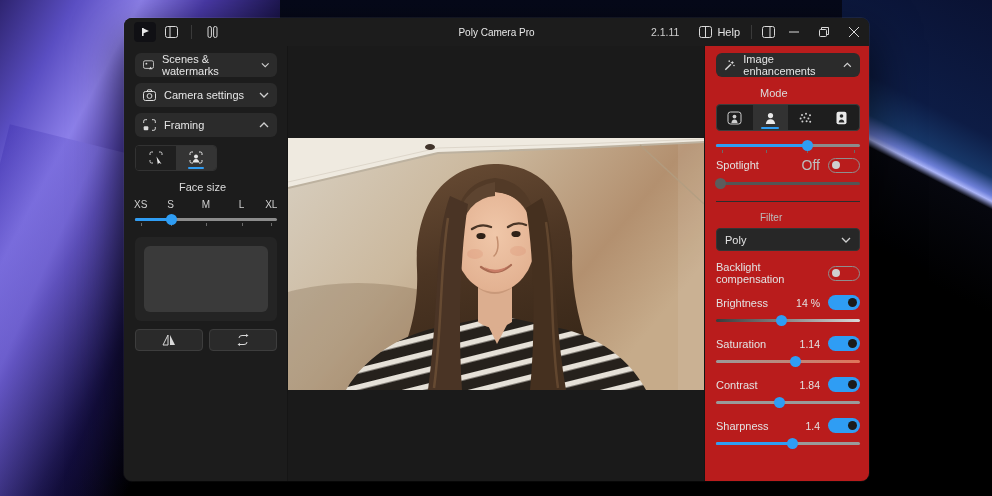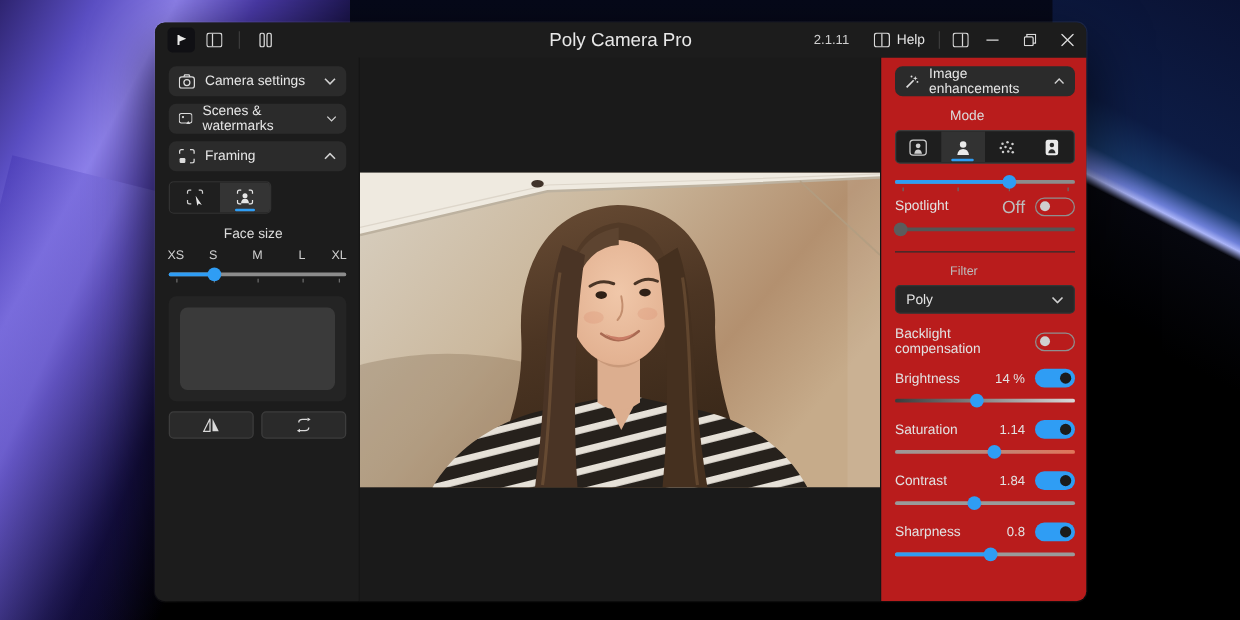--- a/index.html
+++ b/index.html
@@ -30,21 +30,21 @@
     background:#1c1c1c; border-radius:8px; overflow:hidden;
     box-shadow:0 20px 50px rgba(0,0,0,.75), 0 0 0 1px rgba(255,255,255,.07);
     display:flex; flex-direction:column;
   }
   
   .titlebar { height:28px; flex:0 0 28px; display:flex; align-items:center; position:relative; background:#1c1c1c; }
   .tb-left { display:flex; align-items:center; gap:4px; padding-left:10px; }
   .tb-icon { width:22px; height:20px; display:flex; align-items:center; justify-content:center; border-radius:4px; }
   .tb-icon.logo { background:#101014; }
   .tb-divider { width:1px; height:14px; background:#3a3a3a; margin:0 5px; }
-  .tb-title { position:absolute; left:0; right:0; text-align:center; font-size:15px; color:#e8e8e8; pointer-events:none; }
+  .tb-title { position:absolute; left:0; right:0; text-align:center; font-size:10px; color:#e8e8e8; pointer-events:none; }
   .tb-right { margin-left:auto; display:flex; align-items:center; height:100%; }
   .tb-version { font-size:10.5px; color:#cfcfcf; margin-right:14px;text-align:right; }
   .tb-help { display:flex; align-items:center; gap:5px; font-size:11px; color:#e4e4e4; padding:0 6px; height:20px; border-radius:4px; }
   .win-btn { width:30px; height:28px; display:flex; align-items:center; justify-content:center; color:#d9d9d9; }
   svg.ic { display:block; }
   
   .content { flex:1; display:flex; min-height:0; }
   .left-panel  { width:163px; flex:0 0 163px; background:#1c1c1c; padding:7px 10px 9px 11px; }
   .stage { flex:1; background:#1a1a1a; border-left:1px solid #151515; border-right:1px solid #151515; display:flex; align-items:center; justify-content:center; }
   .right-panel { width:166px; flex:0 0 166px; background:#b91c1c; padding:7px 11px 9px 11px; font-size:11px; }
@@ -172,37 +172,37 @@
       </div>
     </div>
   </div>
 
   <div class="content">
 
     <aside class="left-panel">
 
       <div class="card">
         <svg class="ic" width="13" height="12" viewBox="0 0 13 12">
+            <rect x="0.5" y="1" width="12" height="9" rx="2" fill="none" stroke="#dcdcdc"></rect>
+            <circle cx="4" cy="4.4" r="1.1" fill="#dcdcdc"></circle>
+            <path d="M7 11 L9 8.2 L11 11 Z" fill="#dcdcdc"></path>
+          </svg>
+        <span>Scenes &amp; watermarks</span>
+        <svg class="ic chev" width="10" height="6" viewBox="0 0 10 6">
+            <path d="M1 1 L5 5 L9 1" fill="none" stroke="#cfcfcf" stroke-width="1.3"></path>
+          </svg>
+      </div>
+
+      <div class="card">
+        <svg class="ic" width="13" height="12" viewBox="0 0 13 12">
             <rect x="0.5" y="2.5" width="12" height="9" rx="2" fill="none" stroke="#dcdcdc"></rect>
             <path d="M4 2.5 L4.8 0.8 L8.2 0.8 L9 2.5" fill="none" stroke="#dcdcdc"></path>
             <circle cx="6.5" cy="7" r="2.4" fill="none" stroke="#dcdcdc"></circle>
           </svg>
         <span>Camera settings</span>
-        <svg class="ic chev" width="10" height="6" viewBox="0 0 10 6">
-            <path d="M1 1 L5 5 L9 1" fill="none" stroke="#cfcfcf" stroke-width="1.3"></path>
-          </svg>
-      </div>
-
-      <div class="card">
-        <svg class="ic" width="13" height="12" viewBox="0 0 13 12">
-            <rect x="0.5" y="1" width="12" height="9" rx="2" fill="none" stroke="#dcdcdc"></rect>
-            <circle cx="4" cy="4.4" r="1.1" fill="#dcdcdc"></circle>
-            <path d="M7 11 L9 8.2 L11 11 Z" fill="#dcdcdc"></path>
-          </svg>
-        <span>Scenes &amp; watermarks</span>
         <svg class="ic chev" width="10" height="6" viewBox="0 0 10 6">
             <path d="M1 1 L5 5 L9 1" fill="none" stroke="#cfcfcf" stroke-width="1.3"></path>
           </svg>
       </div>
 
       <div class="card">
         <svg class="ic" width="13" height="12" viewBox="0 0 13 12">
             <path d="M4 0.7 L2.2 0.7 Q0.7 0.7 0.7 2.2 L0.7 4" fill="none" stroke="#dcdcdc"></path>
             <path d="M9 0.7 L10.8 0.7 Q12.3 0.7 12.3 2.2 L12.3 4" fill="none" stroke="#dcdcdc"></path>
             <path d="M12.3 8 L12.3 9.8 Q12.3 11.3 10.8 11.3 L9 11.3" fill="none" stroke="#dcdcdc"></path>
@@ -468,21 +468,21 @@
             <div class="knob"></div>
           </div>
       </div>
       <div class="slider adj-slider">
         <div class="track track-contrast"></div>
         <div class="thumb" style="left: calc(44% - 5px);"></div>
       </div>
 
       <div class="row">
         <span class="lab">Sharpness</span>
-        <span class="val">0.8</span>
+        <span class="val">1.4</span>
         <div class="switch on">
             <div class="knob"></div>
           </div>
       </div>
       <div class="slider adj-slider">
         <div class="track track-sharp-rest"></div>
         <div class="fill" style="width: 53%;"></div>
         <div class="thumb" style="left: calc(53% - 5px);"></div>
       </div>
 

